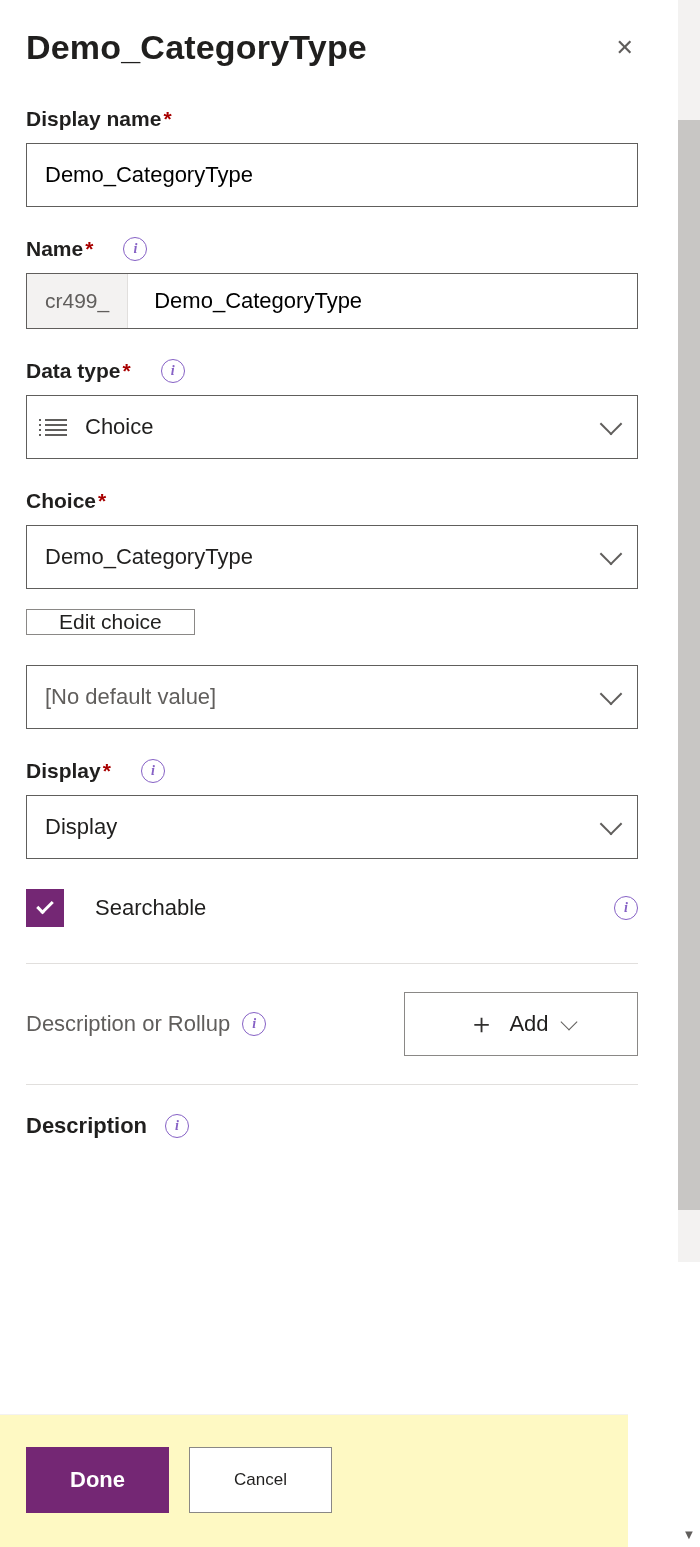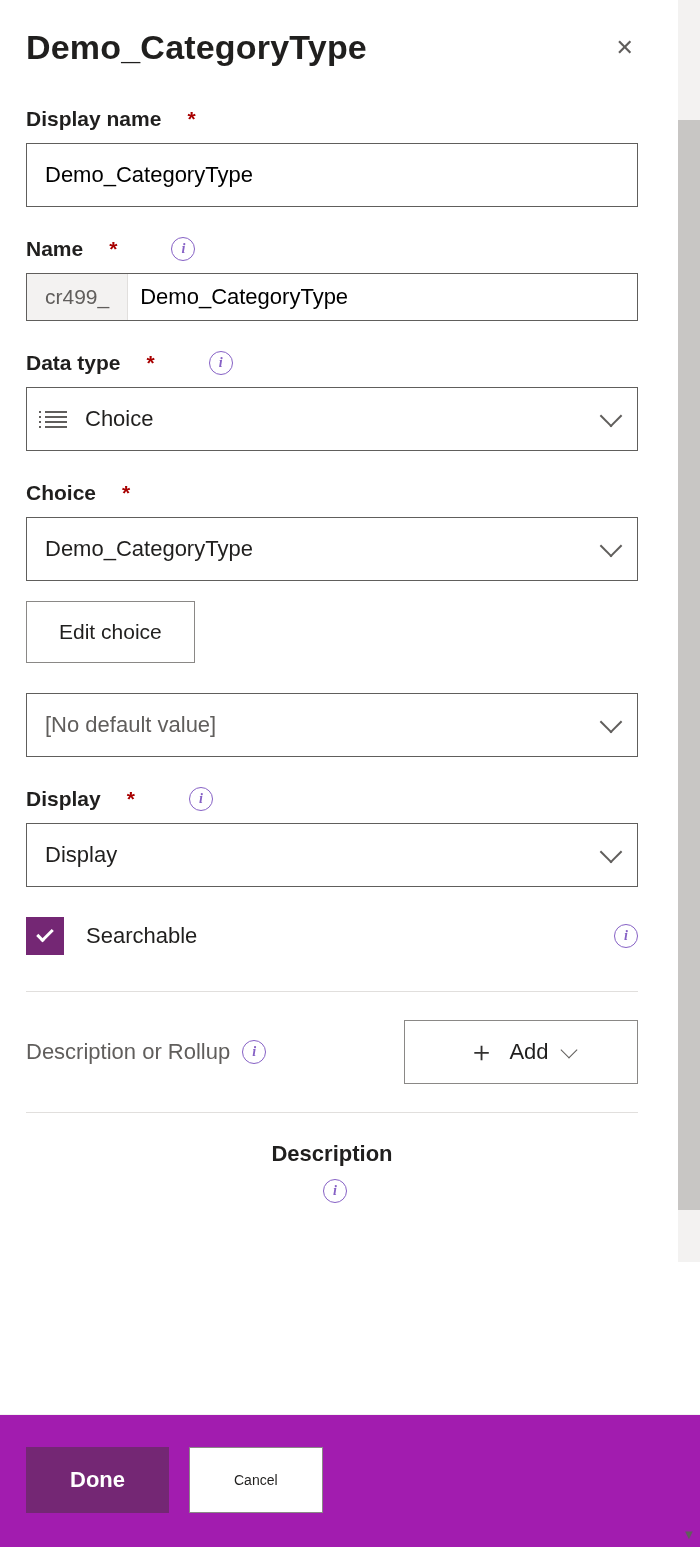--- a/index.html
+++ b/index.html
@@ -44,21 +44,21 @@
   }
   .field {
     margin-bottom: 30px;
   }
   .field-label {
     font-size: 21px;
     font-weight: 600;
     margin-bottom: 12px;
     display: flex;
     align-items: center;
-    gap: 24px;
+    gap: 0;
   }
   .req {
     color: #a80000;
     margin-left: 2px;
   }
   .info-icon {
     width: 24px;
     height: 24px;
     border: 1.6px solid #8661c5;
     border-radius: 50%;
@@ -80,21 +80,22 @@
     border: 1px solid #605e5c;
     font-size: 22px;
     padding: 0 18px;
     background: #fff;
     font-family: inherit;
   }
   .name-row {
     display: flex;
     width: 100%;
     border: 1px solid #605e5c;
-    height: 48px;
+    height: 56px;
+    gap: 14px;
   }
   .name-prefix {
     background: #f3f2f1;
     color: #605e5c;
     font-size: 21px;
     padding: 0 18px;
     display: flex;
     align-items: center;
     border-right: 1px solid #e1dfdd;
   }
@@ -152,34 +153,34 @@
     margin-top: -6px;
   }
   .chevron-down.sm {
     width: 12px; height: 12px; border-width: 1.6px; margin-top:-4px;
   }
   .muted { color: #605e5c; }
   .btn-secondary {
     border: 1px solid #8a8886;
     background: #fff;
     font-size: 21px;
-    padding: 18px 32px;
+    padding: 0 32px;
     cursor: pointer;
     font-family: inherit;
     color: #201f1e;
   }
   .edit-choice { margin-top: 20px; }
   .checkbox-row {
     display: flex;
     align-items: center;
     justify-content: space-between;
     margin-top: 10px;
     margin-bottom: 36px;
   }
-  .checkbox-left { display: flex; align-items: center; gap: 22px; }
+  .checkbox-left { display: flex; align-items: center; gap: 31px; }
   .checkbox {
     width: 38px;
     height: 38px;
     background: #742774;
     display: flex;
     align-items: center;
     justify-content: center;
     cursor: pointer;
   }
   .check-mark {
@@ -225,47 +226,46 @@
     color: #323130;
     line-height: 1;
   }
   .desc-label {
     font-size: 22px;
     font-weight: 600;
     display: flex;
     align-items: center;
     gap: 12px;
     margin-bottom: 16px;
-    flex-direction: column;
   }
   .footer {
     position: absolute;
     left: 0;
     bottom: 0;
-    width: 700px;
+    width: 628px;
     border-top: 1px solid #f3f2f1;
     padding: 32px 26px 34px 26px;
     display: flex;
     gap: 20px;
-    background: #a21caf;
+    background: #fef9c3;
   }
   .btn-primary {
     background: #742774;
     color: #fff;
     border: none;
     font-size: 22px;
     font-weight: 600;
     padding: 20px 44px;
     cursor: pointer;
     font-family: inherit;
   }
   .btn-cancel {
     background: #fff;
     border: 1px solid #8a8886;
-    font-size: 14px;
+    font-size: 17px;
     padding: 20px 44px;
     cursor: pointer;
     font-family: inherit;
     color: #201f1e;
   }
   .scrollbar-track {
     position: absolute;
     right: 0;
     top: 0;
     width: 22px;

